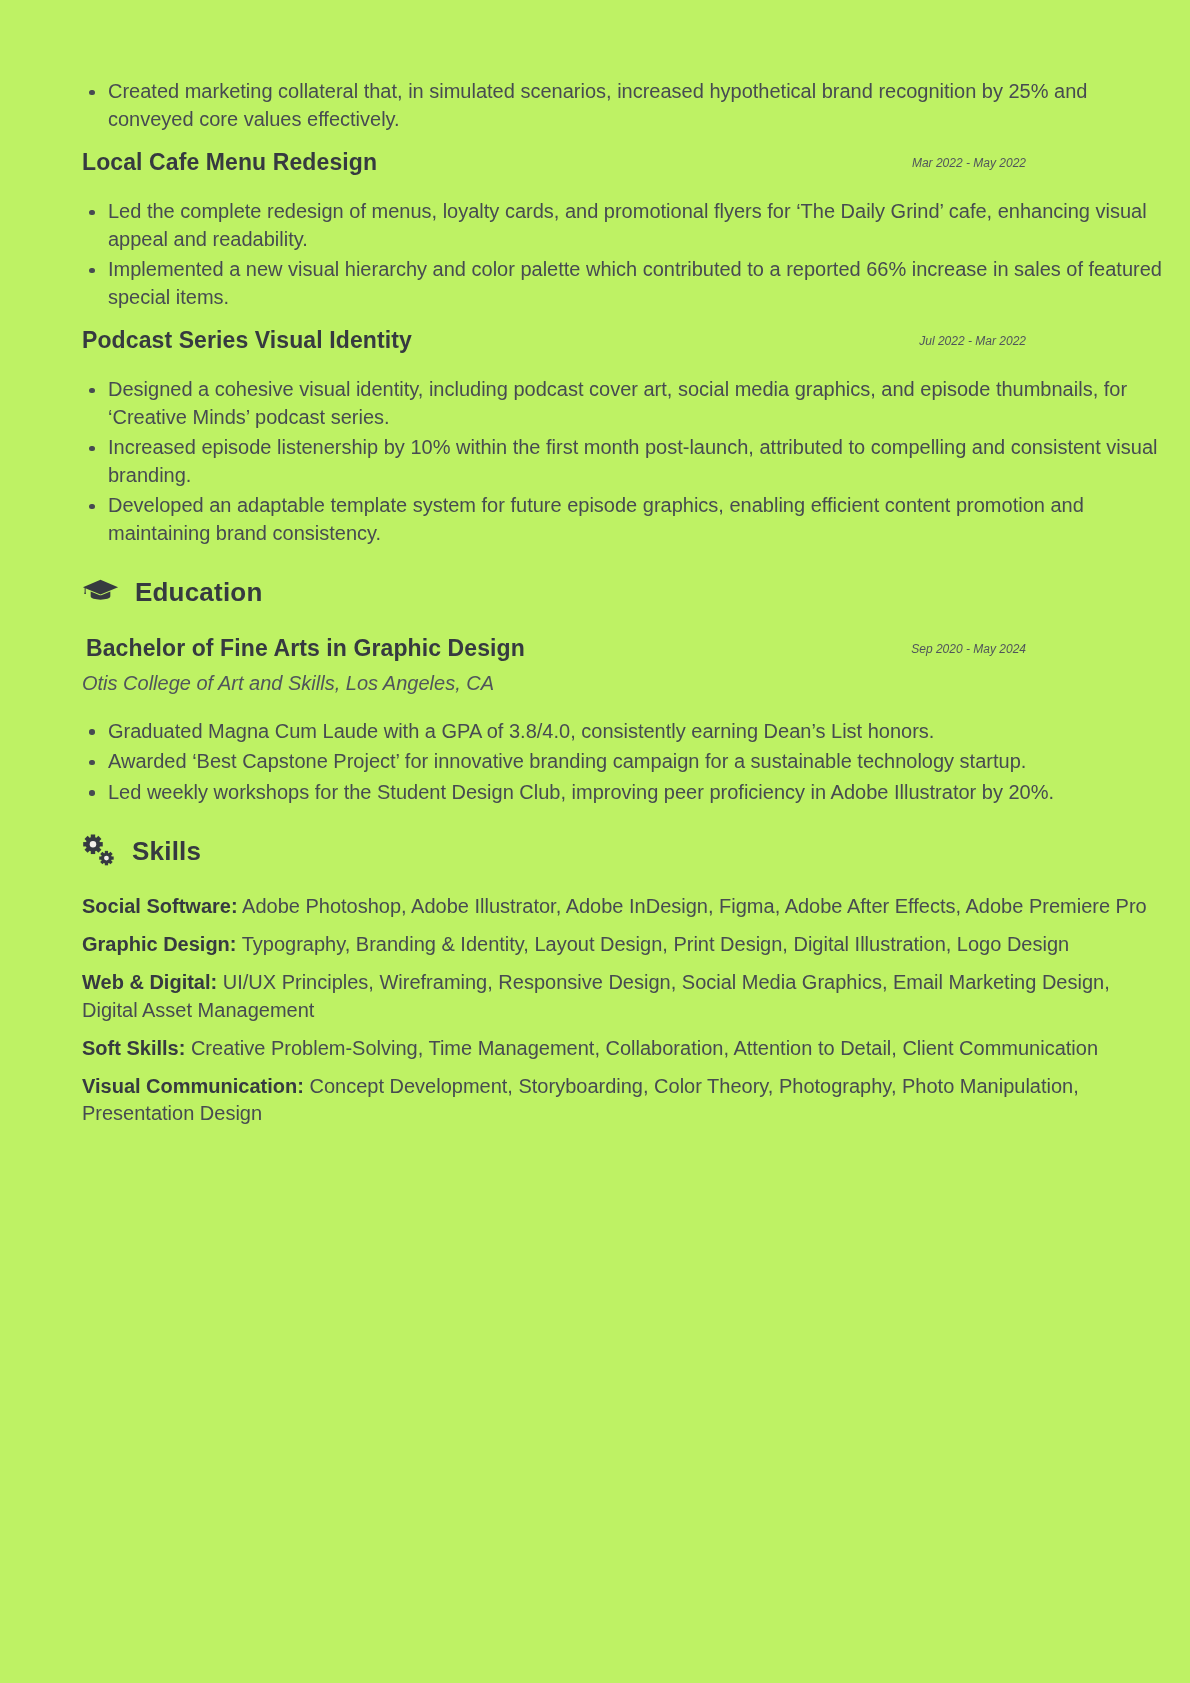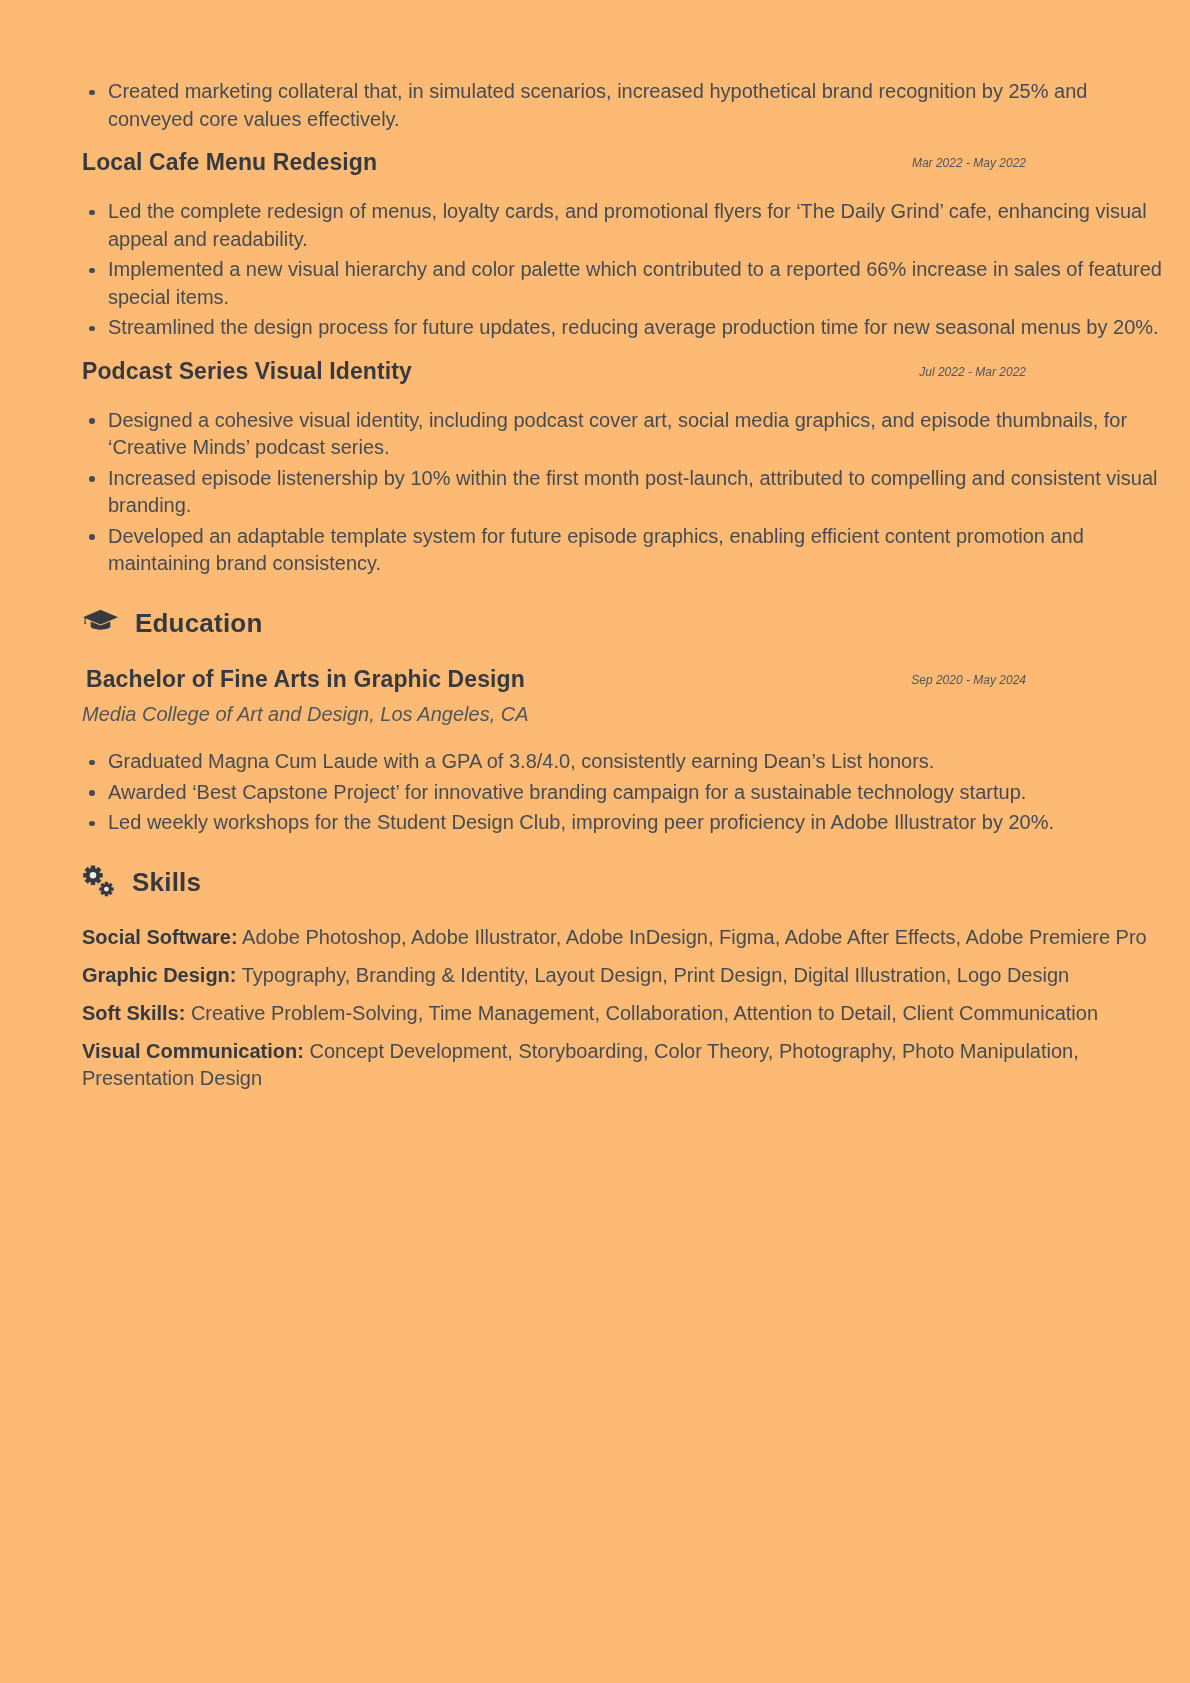--- a/index.html
+++ b/index.html
@@ -1,20 +1,20 @@
 <!DOCTYPE html>
 <html lang="en"><head>
 <meta charset="utf-8">
 <style>
   html,body{margin:0;padding:0;background:#e9e6df;}
   .page{
     position:relative;
     width:1190px;height:1683px;
     margin:0 auto;
-    background:#fdba74;
+    background:#bef264;
     box-sizing:border-box;
     padding:78px 22px 0 82px;
     font-family:"Liberation Sans",sans-serif;
     color:#474b51;
     overflow:hidden;
   }
   .content{width:1086px;}
   ul.bullets{list-style:none;margin:0;padding:0;}
   ul.bullets li{
     position:relative;
@@ -74,21 +74,20 @@
       <li>Created marketing collateral that, in simulated scenarios, increased hypothetical brand recognition by 25% and conveyed core values effectively.</li>
     </ul>
 
     <div class="entry-head">
       <span class="entry-title">Local Cafe Menu Redesign</span>
       <span class="entry-date">Mar 2022 - May 2022</span>
     </div>
     <ul class="bullets hyph">
       <li>Led the complete redesign of menus, loyalty cards, and promotional flyers for ‘The Daily Grind’ cafe, enhanc­ing visual appeal and readability.</li>
       <li>Implemented a new visual hierarchy and color palette which contributed to a reported 66% increase in sales of featured special items.</li>
-      <li>Streamlined the design process for future updates, reducing average production time for new seasonal menus by 20%.</li>
     </ul>
 
     <div class="entry-head">
       <span class="entry-title">Podcast Series Visual Identity</span>
       <span class="entry-date">Jul 2022 - Mar 2022</span>
     </div>
     <ul class="bullets hyph">
       <li>Designed a cohesive visual identity, including podcast cover art, social media graphics, and episode thumb­nails, for ‘Creative Minds’ podcast series.</li>
       <li>Increased episode listenership by 10% within the first month post-launch, attributed to compelling and consis­tent visual branding.</li>
       <li>Developed an adaptable template system for future episode graphics, enabling efficient content promotion and maintaining brand consistency.</li>
@@ -105,21 +104,21 @@
           </g>
         </svg>
       </span>
       <span>Education</span>
     </h2>
 
     <div class="entry-head tight">
       <span class="entry-title">Bachelor of Fine Arts in Graphic Design</span>
       <span class="entry-date">Sep 2020 - May 2024</span>
     </div>
-    <div class="institution">Media College of Art and Design, Los Angeles, CA</div>
+    <div class="institution">Otis College of Art and Skills, Los Angeles, CA</div>
     <ul class="bullets hyph">
       <li>Graduated Magna Cum Laude with a GPA of 3.8/4.0, consistently earning Dean’s List honors.</li>
       <li>Awarded ‘Best Capstone Project’ for innovative branding campaign for a sustainable technology startup.</li>
       <li>Led weekly workshops for the Student Design Club, improving peer proficiency in Adobe Illustrator by 20%.</li>
     </ul>
 
     <h2 class="section">
       <span class="sec-icon">
         <svg width="34" height="34" viewBox="0 0 48 48" aria-hidden="true">
           <g fill="#363a40">
@@ -140,17 +139,18 @@
               <circle r="4.6" fill="#f2efe9"></circle>
             </g>
           </g>
         </svg>
       </span>
       <span>Skills</span>
     </h2>
 
     <p class="skill-line hyph"><b>Social Software:</b><span> Adobe Photoshop, Adobe Illustrator, Adobe InDesign, Figma, Adobe After Effects, Adobe Pre­miere Pro</span></p>
     <p class="skill-line hyph"><b>Graphic Design:</b><span> Typography, Branding &amp; Identity, Layout Design, Print Design, Digital Illustration, Logo Design</span></p>
+    <p class="skill-line hyph"><b>Web &amp; Digital:</b><span> UI/UX Principles, Wireframing, Responsive Design, Social Media Graphics, Email Marketing De­sign, Digital Asset Management</span></p>
     <p class="skill-line hyph"><b>Soft Skills:</b><span> Creative Problem-Solving, Time Management, Collaboration, Attention to Detail, Client Communica­tion</span></p>
     <p class="skill-line hyph"><b>Visual Communication:</b><span> Concept Development, Storyboarding, Color Theory, Photography, Photo Manipulation, Presentation Design</span></p>
 
   </div>
 </div>
 
 </body></html>

